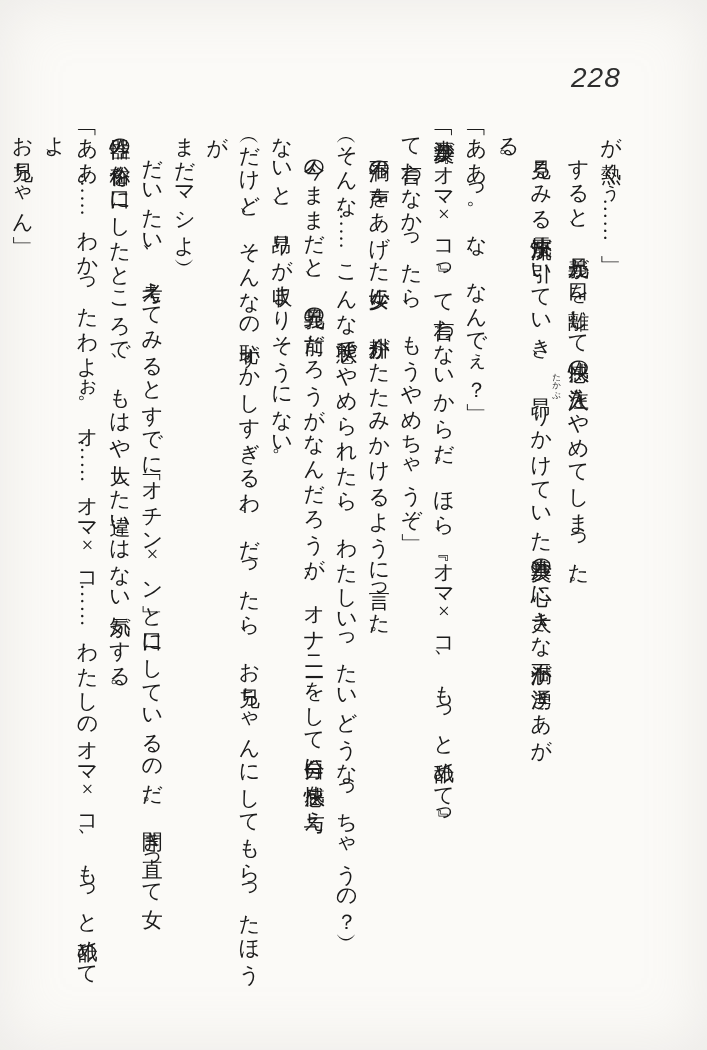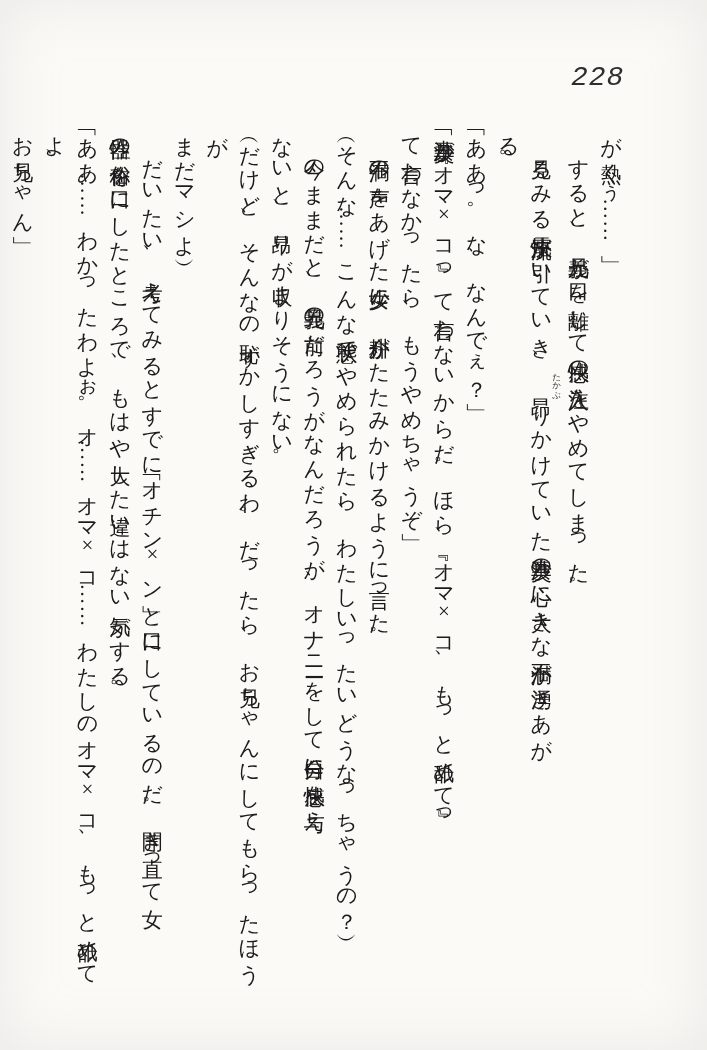--- a/index.html
+++ b/index.html
@@ -17,21 +17,21 @@
     box-shadow: inset 0 0 60px rgba(190,188,182,0.25);
   }
   .page-number {
     position: absolute;
     left: 571px;
     top: 62px;
     font-style: italic;
     font-size: 28px;
     letter-spacing: 1px;
     color: #2e2e2e;
-    font-family: Liberation Mono, monospace;
+    font-family: Liberation Sans, sans-serif;
   }
   .text-block {
     position: absolute;
     top: 122px;
     right: 80px;
     height: 864px;
     writing-mode: vertical-rl;
     text-orientation: mixed;
     font-size: 21px;
     line-height: 32.4px;

